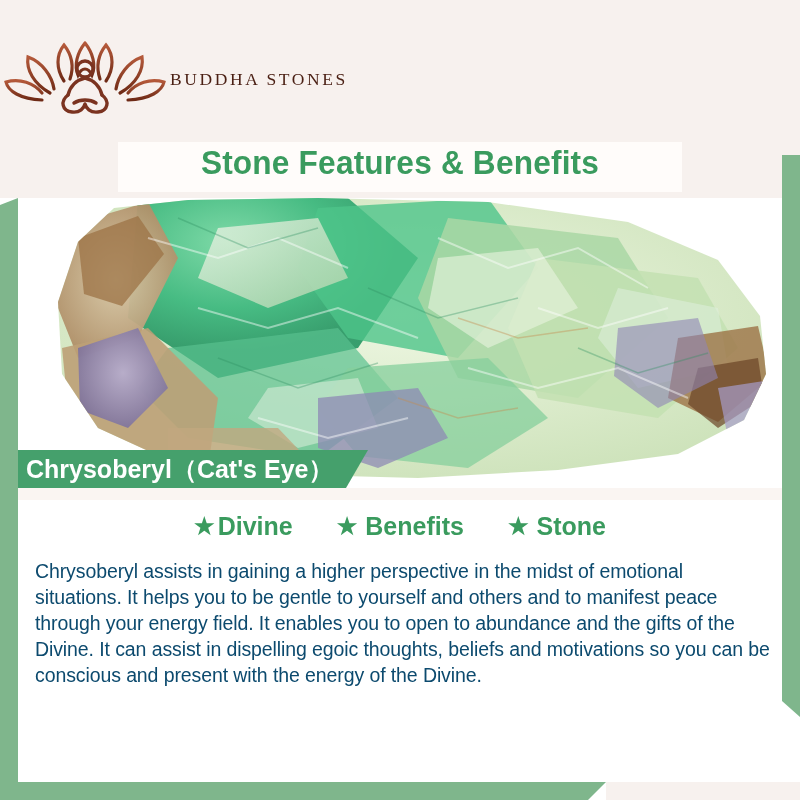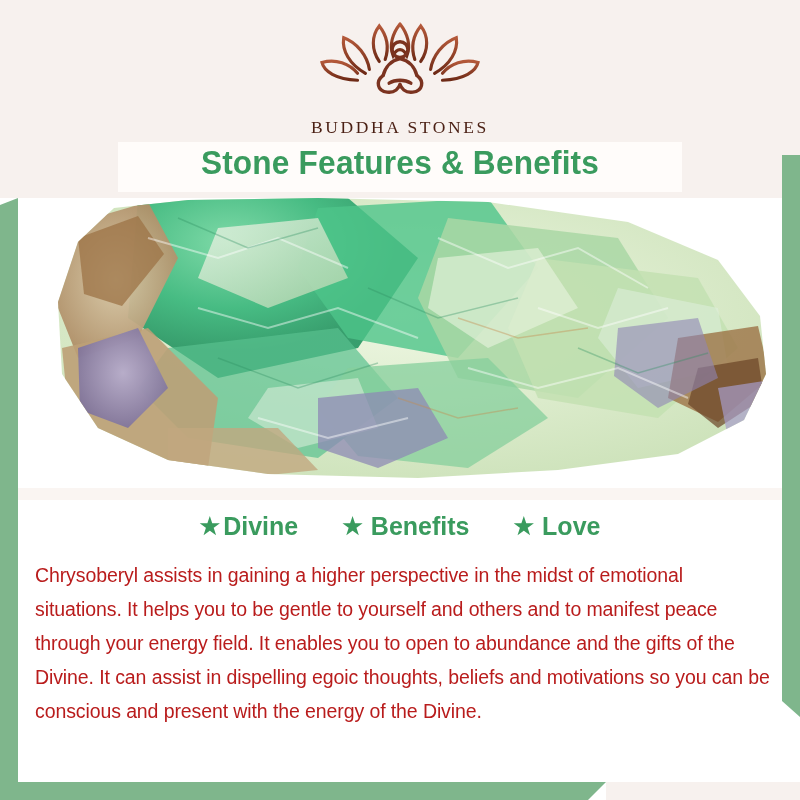--- a/index.html
+++ b/index.html
@@ -33,24 +33,23 @@
   }
 
   
   .logo-wrap {
     position: absolute;
     left: 0;
     top: 18px;
     width: 800px;
     height: 120px;
     display: flex;
-    flex-direction: column;
+    flex-direction: row;
     align-items: center;
     justify-content: flex-start;
-    gap: 16px;
   }
   .logo-mark {
     width: 170px;
     height: 82px;
     display: block;
   }
   .logo-word {
     margin-top: 2px;
     font-family: "Liberation Serif", serif;
     font-size: 17.5px;
@@ -164,24 +163,24 @@
     margin-right: 3px;
   }
   .kw.gap .star { margin-right: 8px; }
 
   
   .body-text {
     position: absolute;
     left: 17px;
     top: 70px;
     width: 736px;
-    color: #b91c1c;
+    color: #0c4a6e;
     font-family: "Liberation Sans Narrow", "Liberation Sans", sans-serif;
     font-size: 19.5px;
-    line-height: 34px;
+    line-height: 26px;
     letter-spacing: -0.1px;
     text-align: left;
   }
 
   
   .bar-left {
     position: absolute;
     left: 0;
     top: 198px;
     width: 18px;
@@ -338,36 +337,39 @@
           <path d="M560 150 L620 175 L690 155"></path>
         </g>
         <g stroke="#c58b4e" stroke-width="1.4" opacity="0.4" fill="none">
           <path d="M440 120 L500 140 L570 130"></path>
           <path d="M380 200 L440 220 L500 210"></path>
         </g>
       </g>
     </svg>
   </div>
 
+  <div class="name-banner">
+    <span class="name-label">Chrysoberyl（Cat's Eye）</span>
+  </div>
 
   <div class="content-card">
     <div class="card-top-tint"></div>
 
     <div class="keywords">
       <span class="kw">
         <span class="star">★</span>
         <span>Divine</span>
       </span>
       <span class="kw gap">
         <span class="star">★</span>
         <span>Benefits</span>
       </span>
       <span class="kw gap">
         <span class="star">★</span>
-        <span>Love</span>
+        <span>Stone</span>
       </span>
     </div>
 
     <div class="body-text">Chrysoberyl assists in gaining a higher perspective in the midst of emotional situations. It helps you to be gentle to yourself and others and to manifest peace through your energy field. It enables you to open to abundance and the gifts of the Divine. It can assist in dispelling egoic thoughts, beliefs and motivations so you can be conscious and present with the energy of the Divine.</div>
   </div>
 
   <div class="bar-left"></div>
   <div class="bar-right"></div>
   <div class="bar-bottom-strip"></div>
   <div class="bar-bottom"></div>

